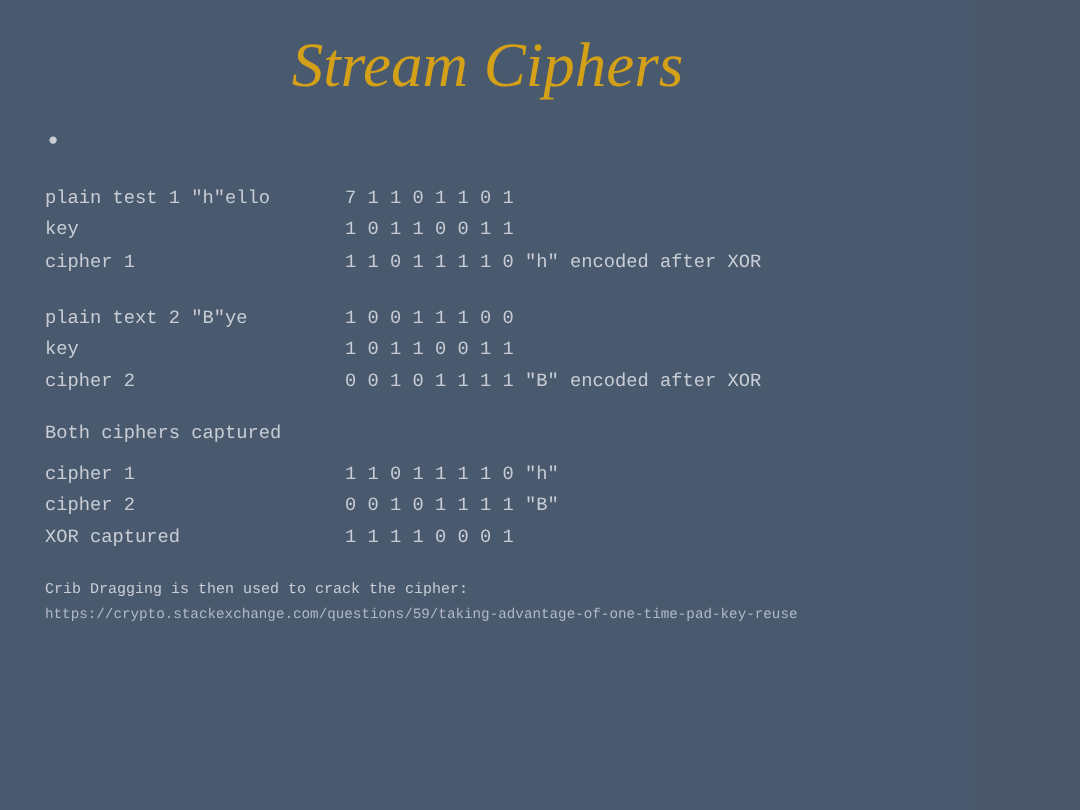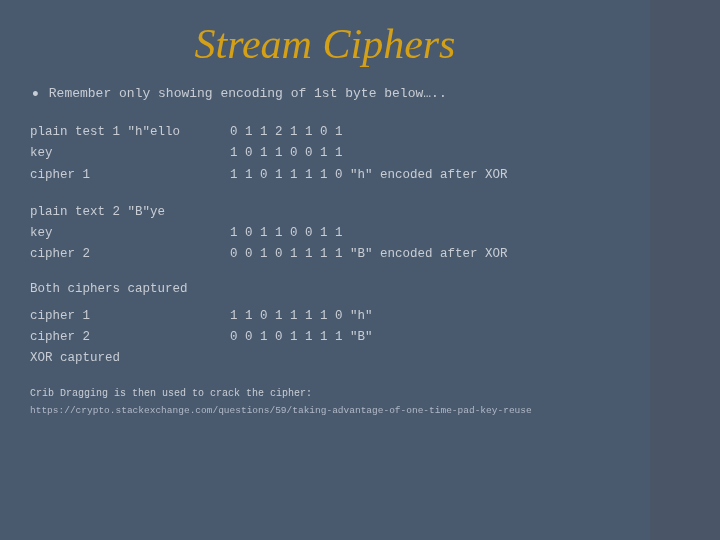--- a/index.html
+++ b/index.html
@@ -94,41 +94,41 @@
   </style>
 </head>
 <body>
 
 <div class="page">
 
   <h1 class="title">Stream Ciphers</h1>
 
   <div class="bullet-point">
     <span class="bullet-dot">•</span>
-    <span>Remember only showing encoding of 1st byte below…..</span>
   </div>
 
   <div class="content-section section-gap">
     <div class="row">
       <span class="row-label">plain test 1 "h"ello</span>
-      <span class="row-value">0 1 1 2 1 1 0 1</span>
+      <span class="row-value">7 1 1 0 1 1 0 1</span>
     </div>
     <div class="row">
       <span class="row-label">key</span>
       <span class="row-value">1 0 1 1 0 0 1 1</span>
     </div>
     <div class="row">
       <span class="row-label">cipher 1</span>
       <span class="row-value">1 1 0 1 1 1 1 0 "h" encoded after XOR</span>
     </div>
   </div>
 
   <div class="content-section section-gap">
     <div class="row">
       <span class="row-label">plain text 2 "B"ye</span>
+      <span class="row-value">1 0 0 1 1 1 0 0</span>
     </div>
     <div class="row">
       <span class="row-label">key</span>
       <span class="row-value">1 0 1 1 0 0 1 1</span>
     </div>
     <div class="row">
       <span class="row-label">cipher 2</span>
       <span class="row-value">0 0 1 0 1 1 1 1 "B" encoded after XOR</span>
     </div>
   </div>
@@ -139,20 +139,21 @@
     <div class="row">
       <span class="row-label">cipher 1</span>
       <span class="row-value">1 1 0 1 1 1 1 0 "h"</span>
     </div>
     <div class="row">
       <span class="row-label">cipher 2</span>
       <span class="row-value">0 0 1 0 1 1 1 1 "B"</span>
     </div>
     <div class="row">
       <span class="row-label">XOR captured</span>
+      <span class="row-value">1 1 1 1 0 0 0 1</span>
     </div>
   </div>
 
   <div class="crib-dragging">
     <span class="main-text">Crib Dragging is then used to crack the cipher:</span>
     <span class="url-text">https://crypto.stackexchange.com/questions/59/taking-advantage-of-one-time-pad-key-reuse</span>
   </div>
 
 </div>
 

